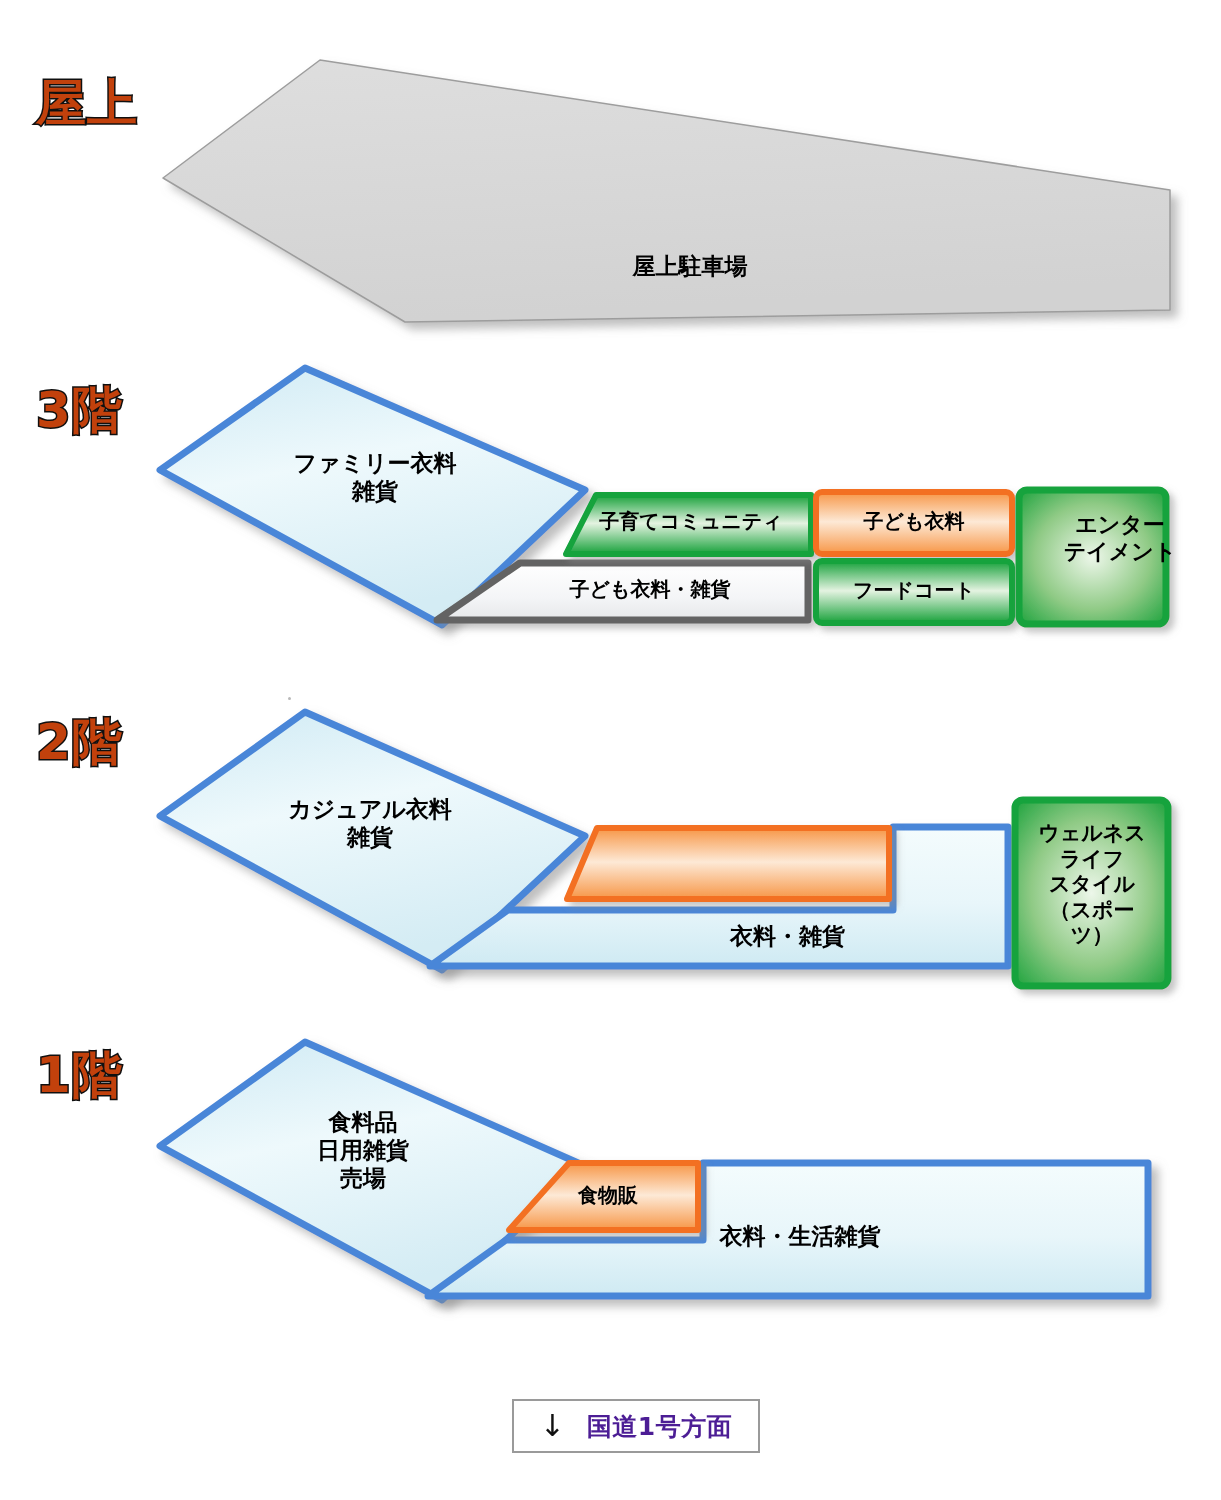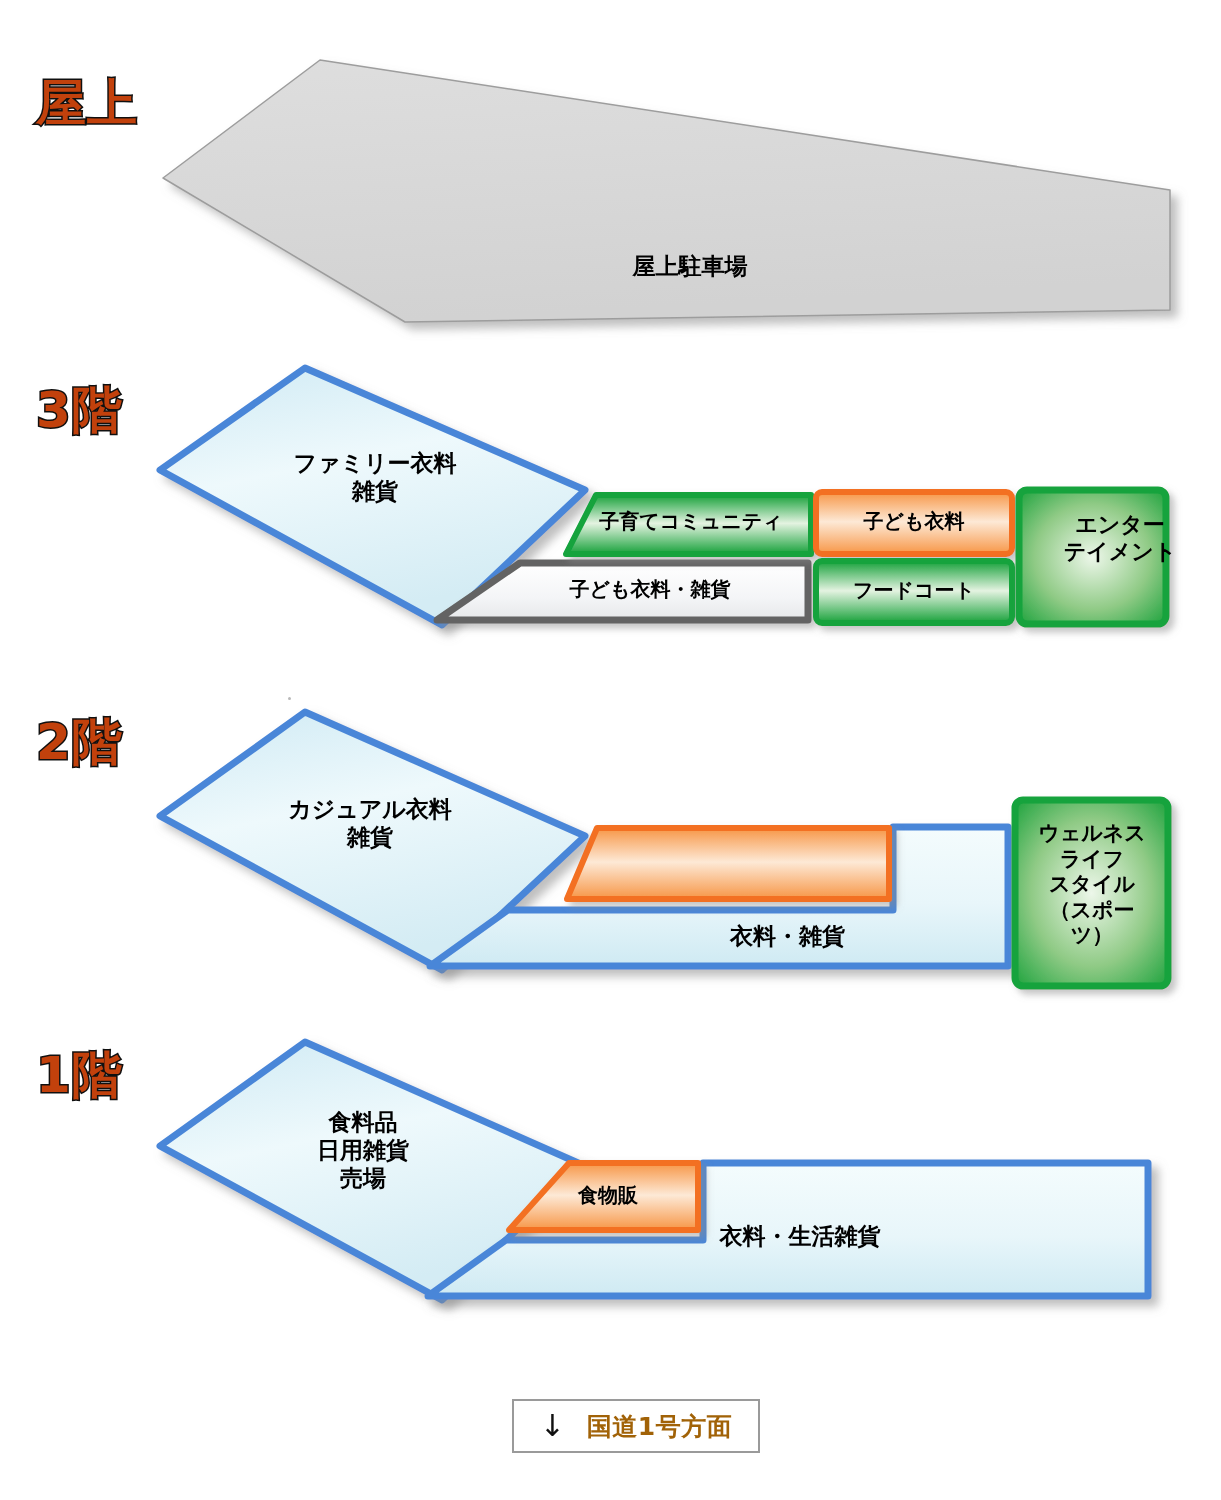--- a/index.html
+++ b/index.html
@@ -78,21 +78,21 @@
     font-family: "DejaVu Sans", sans-serif;
     font-size: 30px;
     line-height: 1;
     color: #111111;
     font-weight: 400;
   }
   .direction-label {
     font-family: "DejaVu Sans", "Liberation Sans", sans-serif;
     font-size: 25px;
     font-weight: 700;
-    color: #a16207;
+    color: #4c1d95;
     letter-spacing: 0.5px;
   }
 
   .speck {
     position: absolute;
     width: 3px;
     height: 3px;
     background: #b9b9b9;
     border-radius: 50%;
   }

